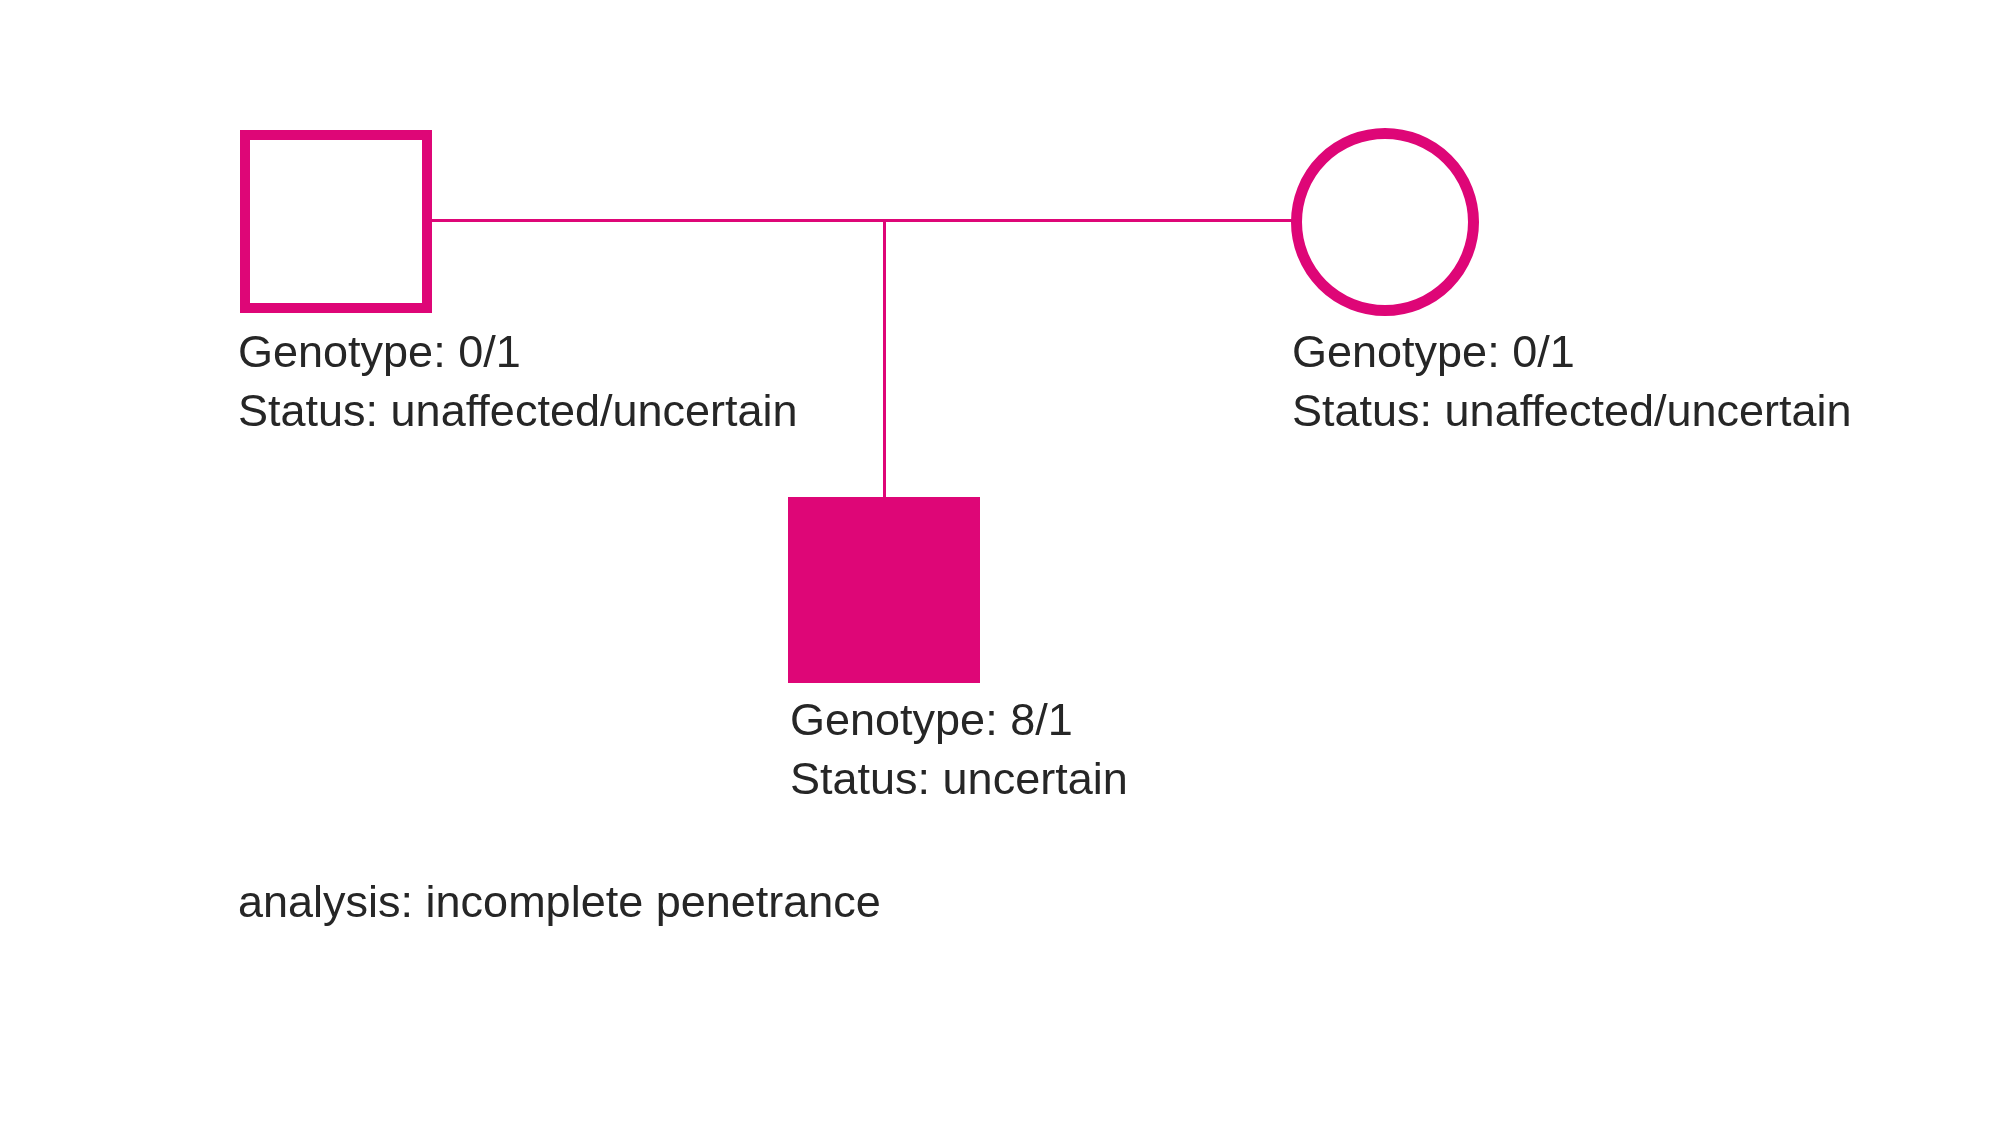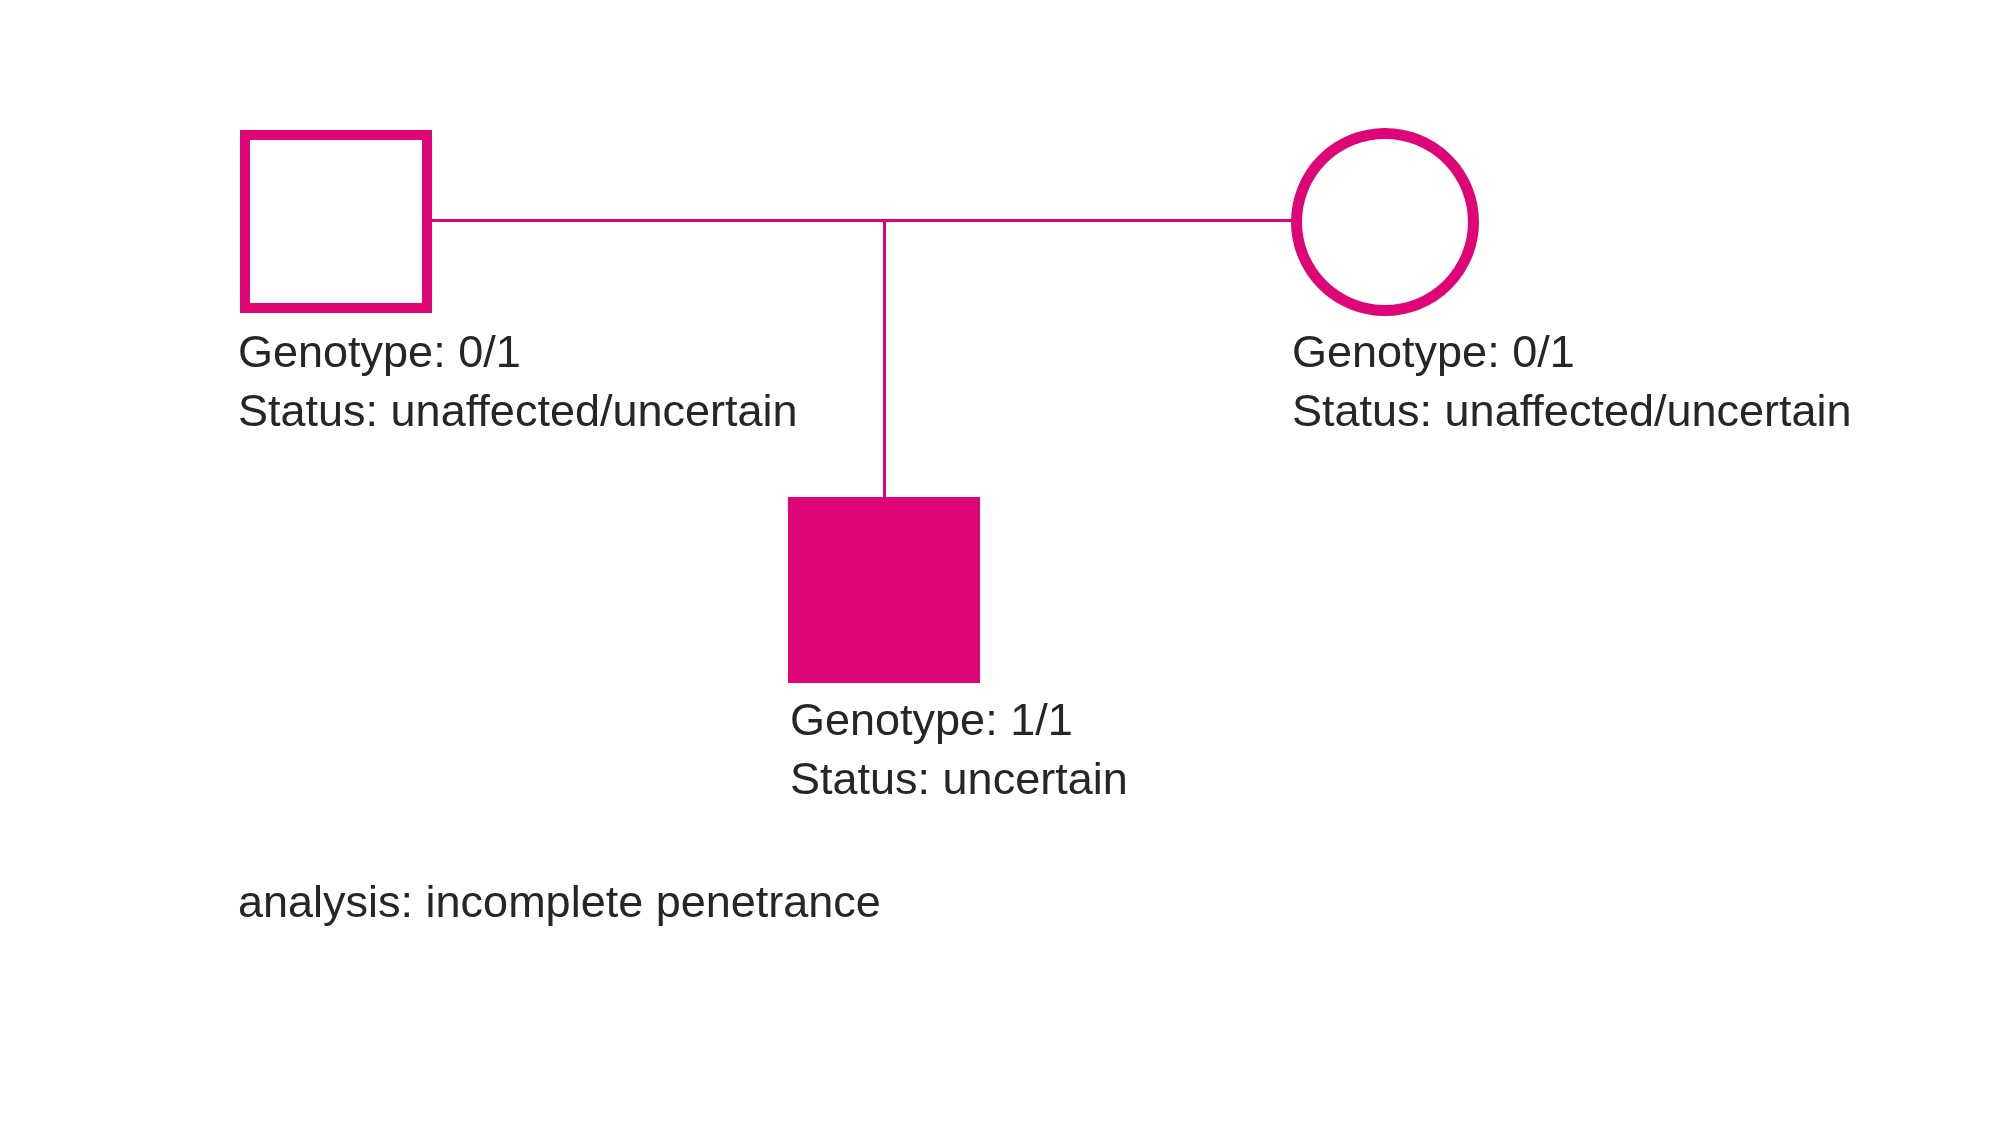--- a/index.html
+++ b/index.html
@@ -81,19 +81,19 @@
   </div>
 
   <div class="abs symbol sym-mother"></div>
   <div class="abs label-block lbl-mother">
     <div>Genotype: 0/1</div>
     <div>Status: unaffected/uncertain</div>
   </div>
 
   <div class="abs symbol sym-child"></div>
   <div class="abs label-block lbl-child">
-    <div>Genotype: 1/1</div>
+    <div>Genotype: 8/1</div>
     <div>Status: uncertain</div>
   </div>
 
   <div class="abs analysis-note">analysis: incomplete penetrance</div>
 
 </div>
 
 </body></html>

